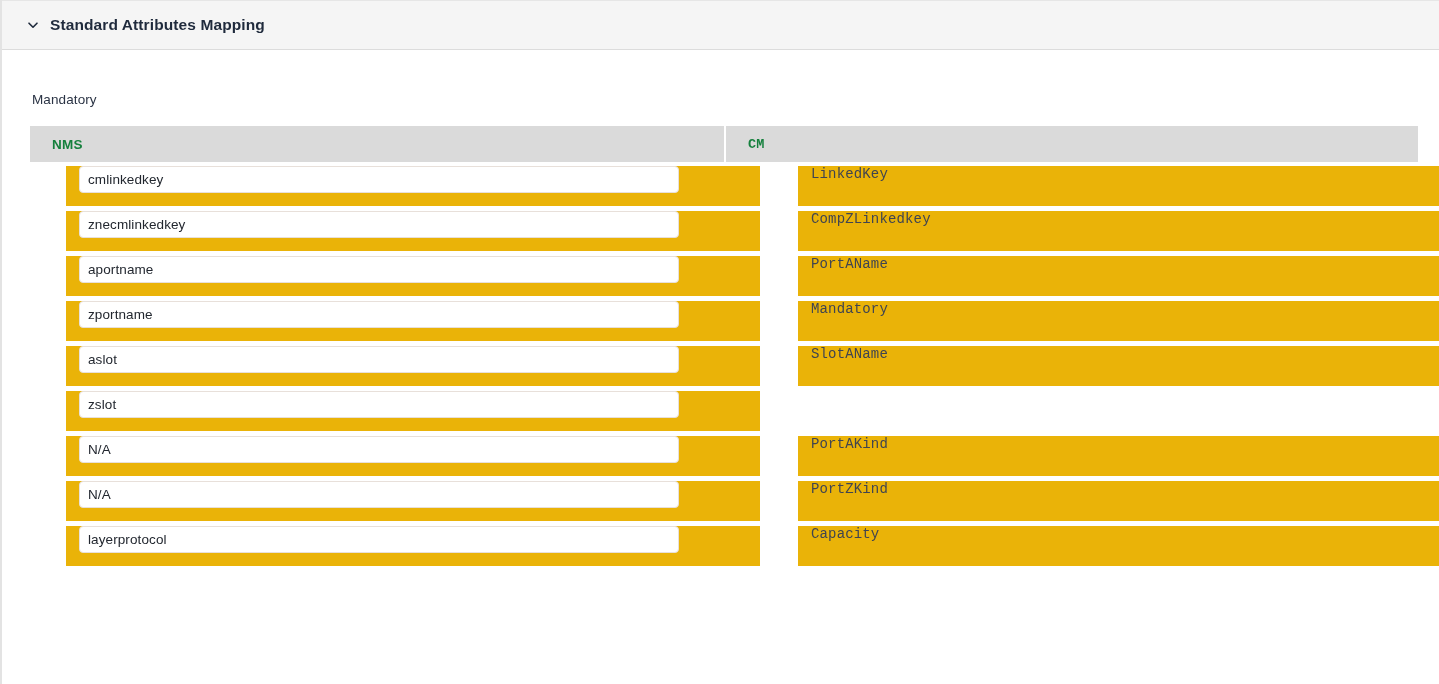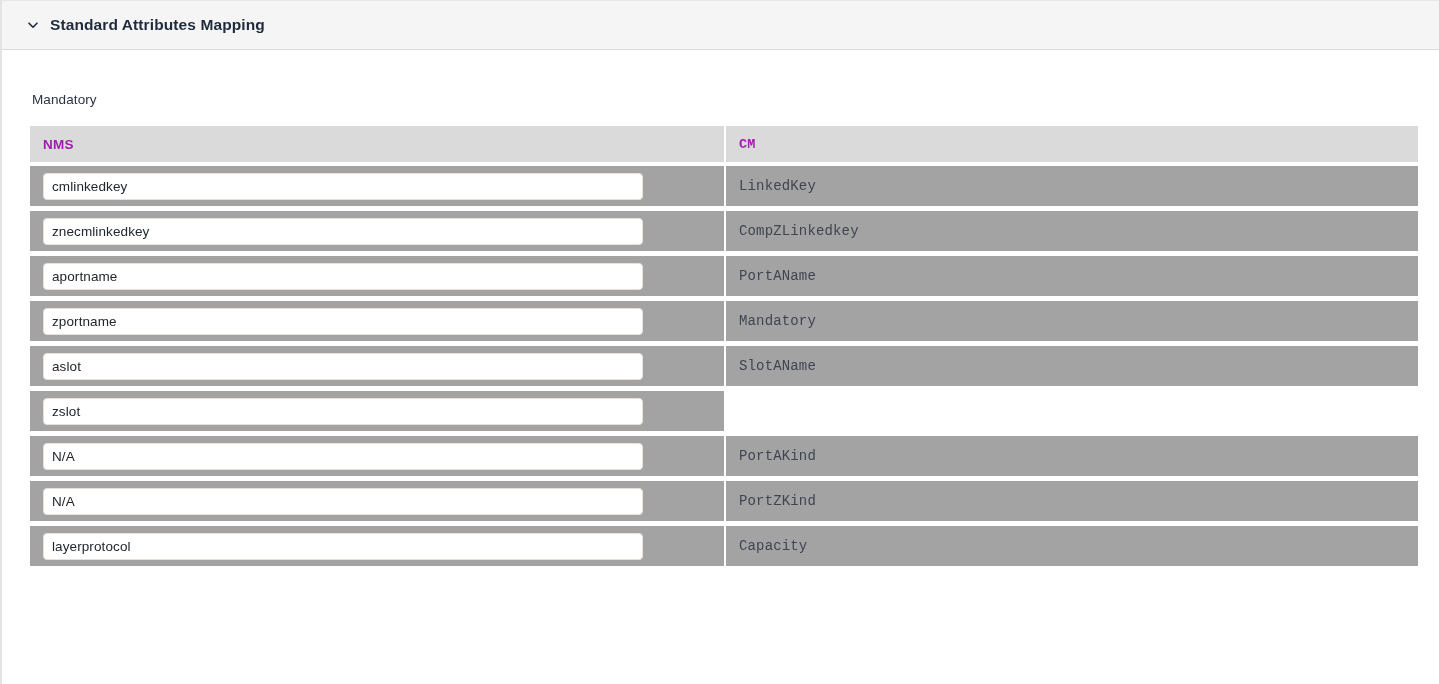--- a/index.html
+++ b/index.html
@@ -76,37 +76,37 @@
     display: flex;
     height: 36px;
     margin-bottom: 4px;
   }
   .th {
     background: #dadada;
     display: flex;
     align-items: center;
     font-size: 13.5px;
     font-weight: bold;
-    color: #a21caf;
-    padding-left: 13px;
+    color: #15803d;
+    padding-left: 22px;
     letter-spacing: .2px;
   }
   .col-nms  { width: 694px; flex: none; }
   .col-gap  { width: 2px;  flex: none; background: transparent; }
   .col-cm   { width: 692px; flex: none; font-family: Liberation Mono, monospace; }
 
   .trow {
     display: flex;
     height: 40px;
     margin-bottom: 5px;
   }
   .cell {
-    background: #a3a3a3;
-    display: flex;
-    align-items: center;
+    background: #eab308;
+    display: flex;
+    margin-left: 36px;
   }
   .cell.nms { padding-left: 13px; }
   .cell.cm  {
     padding-left: 13px;
     font-size: 14px;
     color: #3f4451;
     letter-spacing: .15px;
   }
 
   .field {

